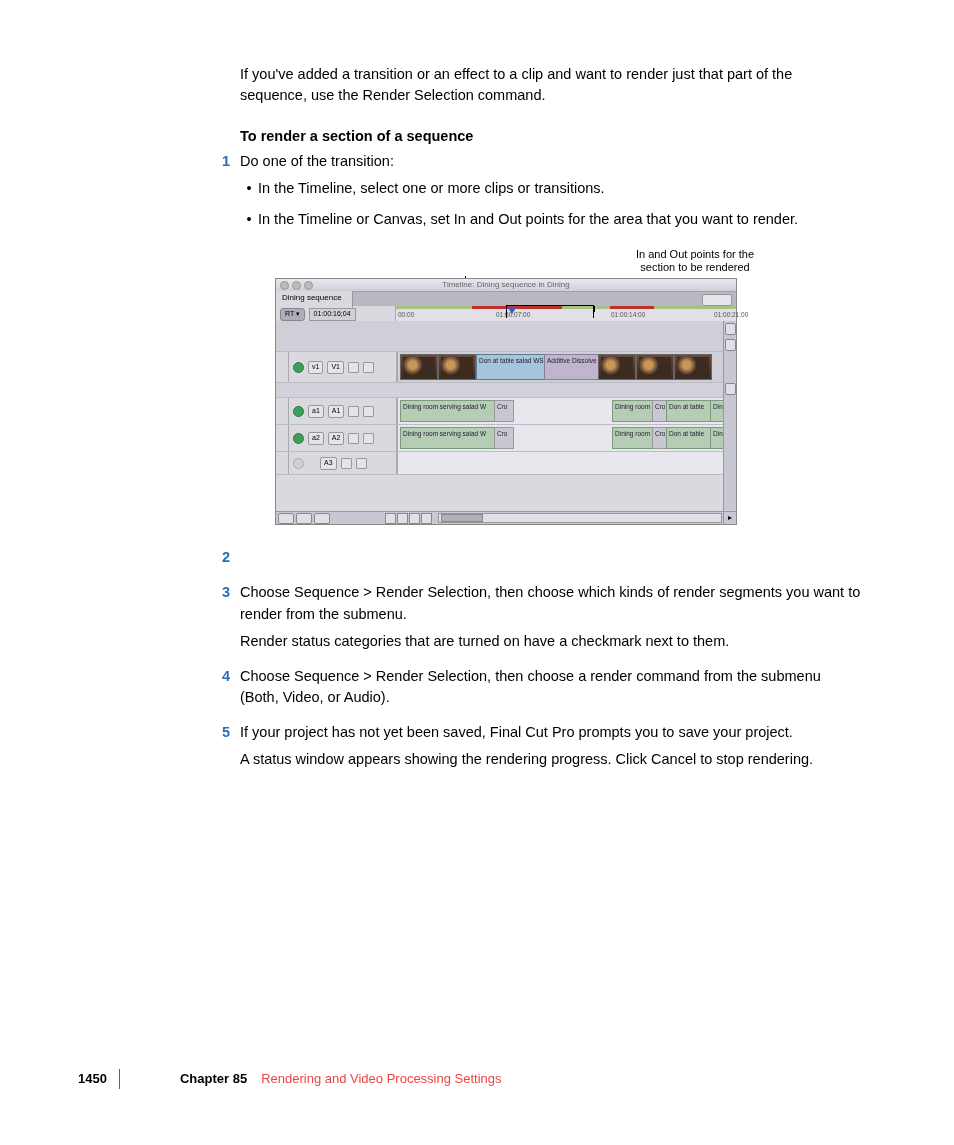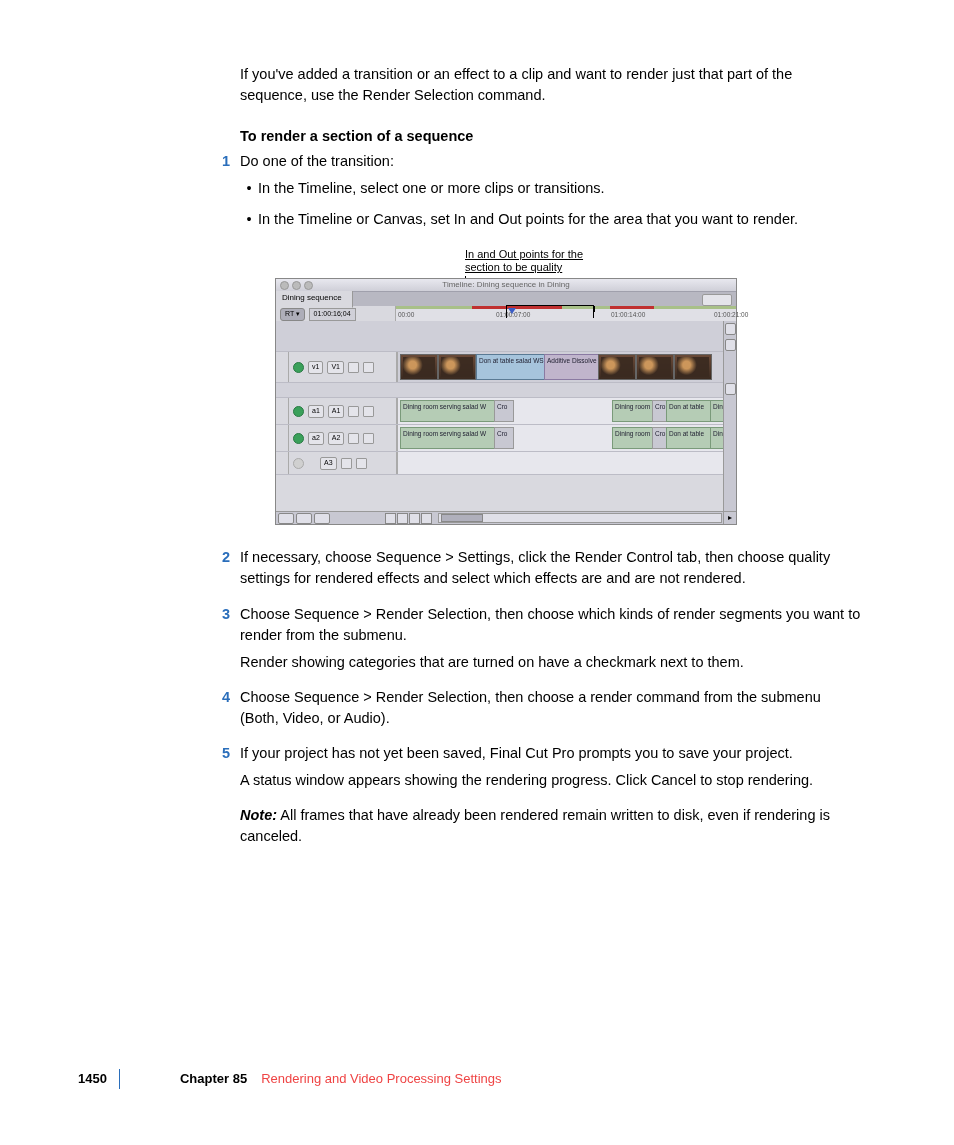--- a/index.html
+++ b/index.html
@@ -74,26 +74,26 @@
     font-weight: bold;
     font-style: italic;
   }
 
   
   .callout-wrap {
     padding-left: 160px;
     margin-bottom: 4px;
   }
   .callout {
+    text-align: center;
     font-size: 11px;
     line-height: 1.2;
     width: 460px;
     margin-left: 225px;
     position: relative;
-    text-decoration: underline;
   }
   .callout-line {
     position: absolute;
     left: 0;
     top: 28px;
     width: 1px;
     height: 8px;
     background: #000;
   }
 
@@ -238,21 +238,21 @@
     </div>
     <div class="bullet-item">
       <div class="bullet-dot">•</div>
       <div class="bullet-text">In the Timeline or Canvas, set In and Out points for the area that you want to render.</div>
     </div>
   </div>
 
   <div class="callout-wrap">
     <div class="callout">
       <span>In and Out points for the</span><br>
-      <span>section to be quality</span>
+      <span>section to be rendered</span>
       <div class="callout-line"></div>
     </div>
   </div>
 
   <div class="figure">
     <div class="titlebar">
       <div class="traffic">
           <span></span>
           <span></span>
           <span></span>
@@ -376,45 +376,41 @@
       </div>
       <div class="bb-scroll">
         <div class="bb-scroll-thumb"></div>
       </div>
       <div class="bb-arrow">▸</div>
     </div>
   </div>
 
   <div class="step">
     <div class="step-num">2</div>
-    <div class="step-text">If necessary, choose Sequence &gt; Settings, click the Render Control tab, then choose quality settings for rendered effects and select which effects are and are not rendered.</div>
   </div>
   <div style="height:10px"></div>
 
   <div class="step">
     <div class="step-num">3</div>
     <div class="step-text">Choose Sequence &gt; Render Selection, then choose which kinds of render segments you want to render from the submenu.</div>
   </div>
-  <p class="sub-para">Render showing categories that are turned on have a checkmark next to them.</p>
+  <p class="sub-para">Render status categories that are turned on have a checkmark next to them.</p>
 
   <div class="step">
     <div class="step-num">4</div>
     <div class="step-text">Choose Sequence &gt; Render Selection, then choose a render command from the submenu (Both, Video, or Audio).</div>
   </div>
   <div style="height:10px"></div>
 
   <div class="step">
     <div class="step-num">5</div>
     <div class="step-text">If your project has not yet been saved, Final Cut Pro prompts you to save your project.</div>
   </div>
   <p class="sub-para">A status window appears showing the rendering progress. Click Cancel to stop rendering.</p>
 
-  <p class="note">
-    <span class="note-label">Note:</span><span>  All frames that have already been rendered remain written to disk, even if rendering is canceled.</span>
-  </p>
 
   <div class="footer">
     <span class="page-num">1450</span>
     <span class="vline"></span>
     <span class="chapter-label">Chapter 85</span>
     <span class="chapter-title">Rendering and Video Processing Settings</span>
   </div>
 
 </div>
 

